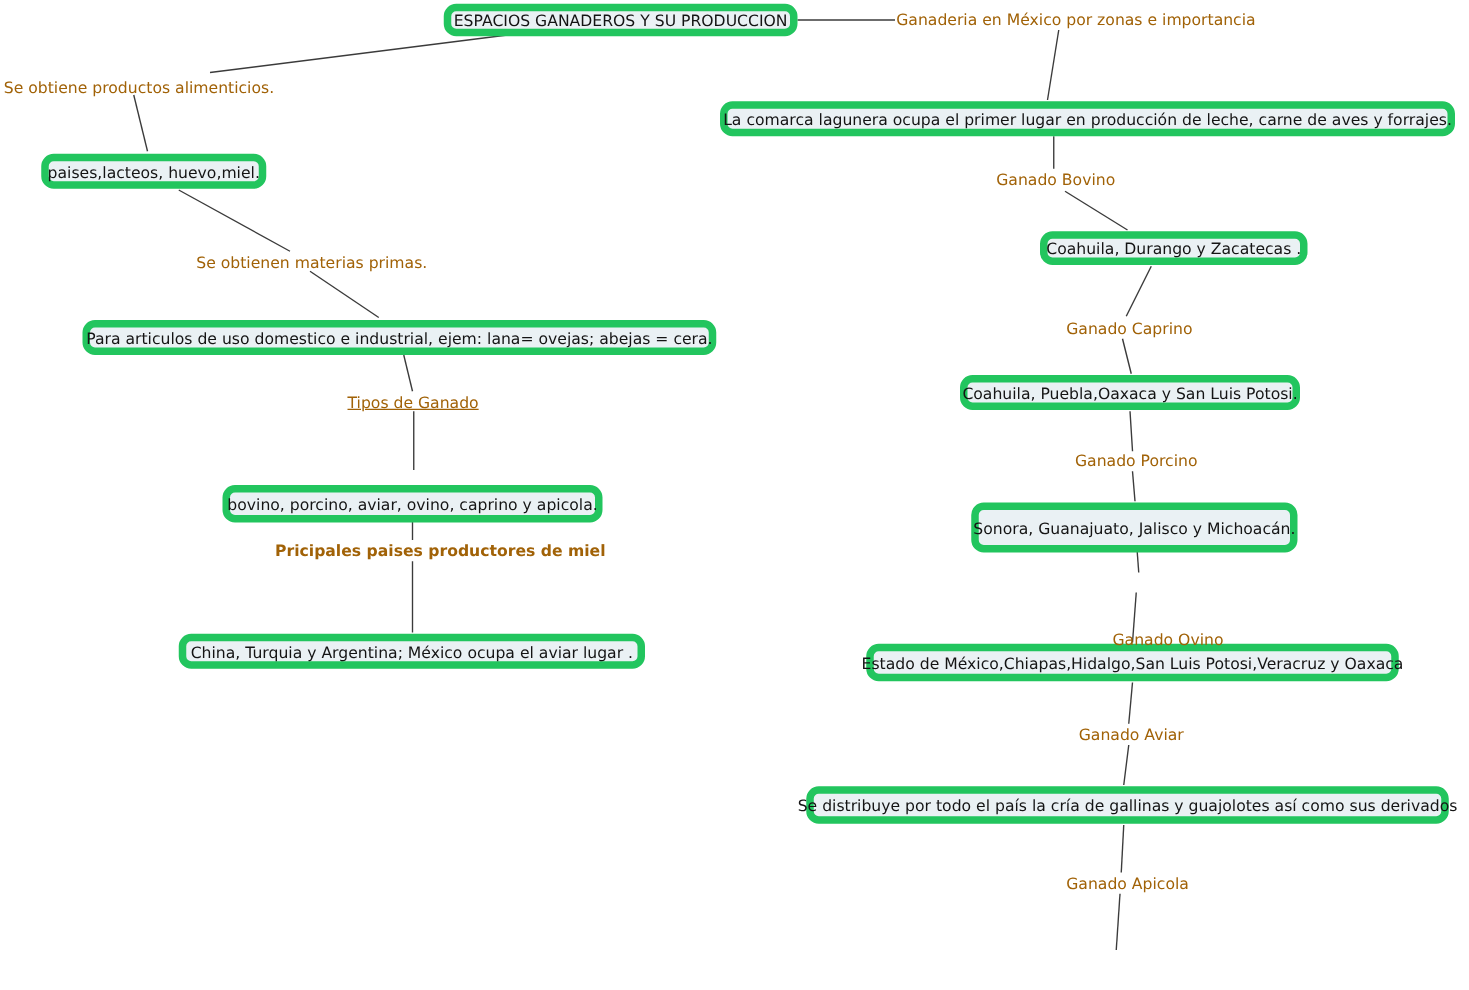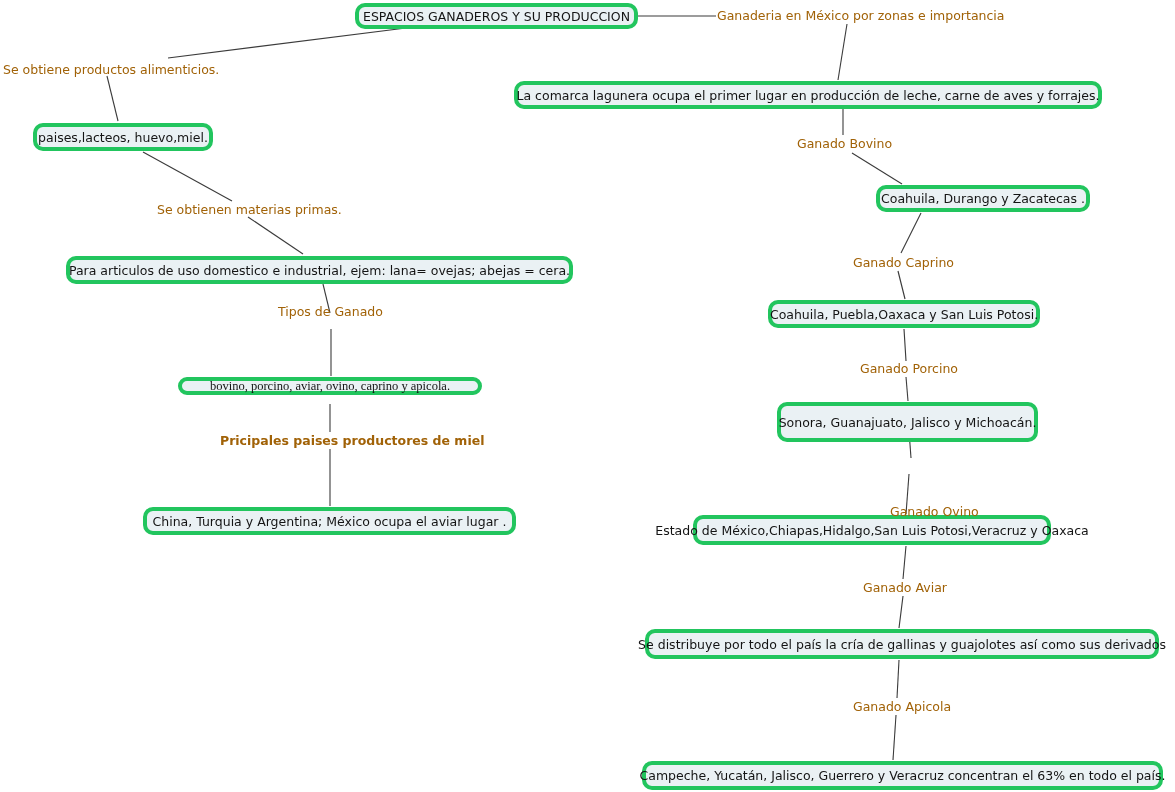--- a/index.html
+++ b/index.html
@@ -27,21 +27,21 @@
     stroke-width: 1.1;
     fill: none;
   }
   .concept {
     position: absolute;
     box-sizing: border-box;
     display: flex;
     align-items: center;
     justify-content: center;
     background: #eaf1f4;
-    border: 4px solid #22c55e;
+    border: 6px solid #22c55e;
     border-radius: 10px;
     font-size: 12.5px;
     color: #141414;
     white-space: nowrap;
     padding: 0 6px;
   }
   .phrase {
     position: absolute;
     font-size: 12.5px;
     line-height: 14px;
@@ -75,34 +75,33 @@
     <line x1="909" y1="474" x2="906" y2="514"></line>
     <line x1="906" y1="546" x2="903" y2="579"></line>
     <line x1="903" y1="596" x2="899" y2="628"></line>
     <line x1="899" y1="660" x2="897" y2="698"></line>
     <line x1="896" y1="715" x2="893" y2="760"></line>
   </svg>
 
   <div class="concept" style="left:355px; top:3px;   width:283px; height:26px;">ESPACIOS GANADEROS Y SU PRODUCCION</div>
   <div class="concept" style="left:33px;  top:123px; width:180px; height:28px;">paises,lacteos, huevo,miel.</div>
   <div class="concept" style="left:66px;  top:256px; width:507px; height:28px;">Para articulos de uso domestico e industrial, ejem: lana= ovejas; abejas = cera.</div>
-  <div class="concept" style="left:178px; top:377px; width:304px; height:18px;font-family:Liberation Serif, serif;">bovino, porcino, aviar, ovino, caprino y apicola.</div>
+  <div class="concept" style="left:178px; top:388px; width:304px; height:30px;">bovino, porcino, aviar, ovino, caprino y apicola.</div>
   <div class="concept" style="left:143px; top:507px; width:373px; height:28px;">China, Turquia y Argentina; México ocupa el aviar lugar .</div>
-  <div class="concept" style="left:514px; top:81px;  width:588px; height:28px;">La comarca lagunera ocupa el primer lugar en producción de leche, carne de aves y forrajes.</div>
-  <div class="concept" style="left:832px; top:185px; width:214px; height:27px;margin-left:44px;">Coahuila, Durango y Zacatecas .</div>
+  <div class="concept" style="left:576px; top:81px;  width:588px; height:28px;">La comarca lagunera ocupa el primer lugar en producción de leche, carne de aves y forrajes.</div>
+  <div class="concept" style="left:832px; top:185px; width:214px; height:27px;">Coahuila, Durango y Zacatecas .</div>
   <div class="concept" style="left:768px; top:300px; width:272px; height:28px;">Coahuila, Puebla,Oaxaca y San Luis Potosi.</div>
   <div class="concept" style="left:777px; top:402px; width:261px; height:40px;">Sonora, Guanajuato, Jalisco y Michoacán.</div>
-  <div class="concept" style="left:693px; top:515px; width:358px; height:30px;">Estado de México,Chiapas,Hidalgo,San Luis Potosi,Veracruz y Oaxaca</div>
+  <div class="concept" style="left:693px; top:515px; width:426px; height:30px;">Estado de México,Chiapas,Hidalgo,San Luis Potosi,Veracruz y Oaxaca</div>
   <div class="concept" style="left:645px; top:629px; width:514px; height:30px;">Se distribuye por todo el país la cría de gallinas y guajolotes así como sus derivados</div>
-  <div class="concept" style="left:642px; top:761px; width:521px; height:29px;">Campeche, Yucatán, Jalisco, Guerrero y Veracruz concentran el 63% en todo el país.</div>
 
   <div class="phrase" style="left:717px; top:9px;">Ganaderia en México por zonas e importancia</div>
   <div class="phrase" style="left:3px;   top:63px;">Se obtiene productos alimenticios.</div>
   <div class="phrase" style="left:157px; top:203px;">Se obtienen materias primas.</div>
-  <div class="phrase" style="left:278px; top:305px;">Tipos de Ganado</div>
+  <div class="phrase" style="left:278px; top:315px;text-decoration:underline;">Tipos de Ganado</div>
   <div class="phrase" style="left:220px; top:434px;font-weight:bold;">Pricipales paises productores de miel</div>
   <div class="phrase" style="left:797px; top:137px;text-align:center;">Ganado Bovino</div>
   <div class="phrase" style="left:853px; top:256px;">Ganado Caprino</div>
   <div class="phrase" style="left:860px; top:362px;">Ganado Porcino</div>
   <div class="phrase" style="left:890px; top:460px;margin-top:45px;">Ganado Ovino</div>
   <div class="phrase" style="left:863px; top:581px;">Ganado Aviar</div>
   <div class="phrase" style="left:853px; top:700px;">Ganado Apicola</div>
 
 </div>
 

